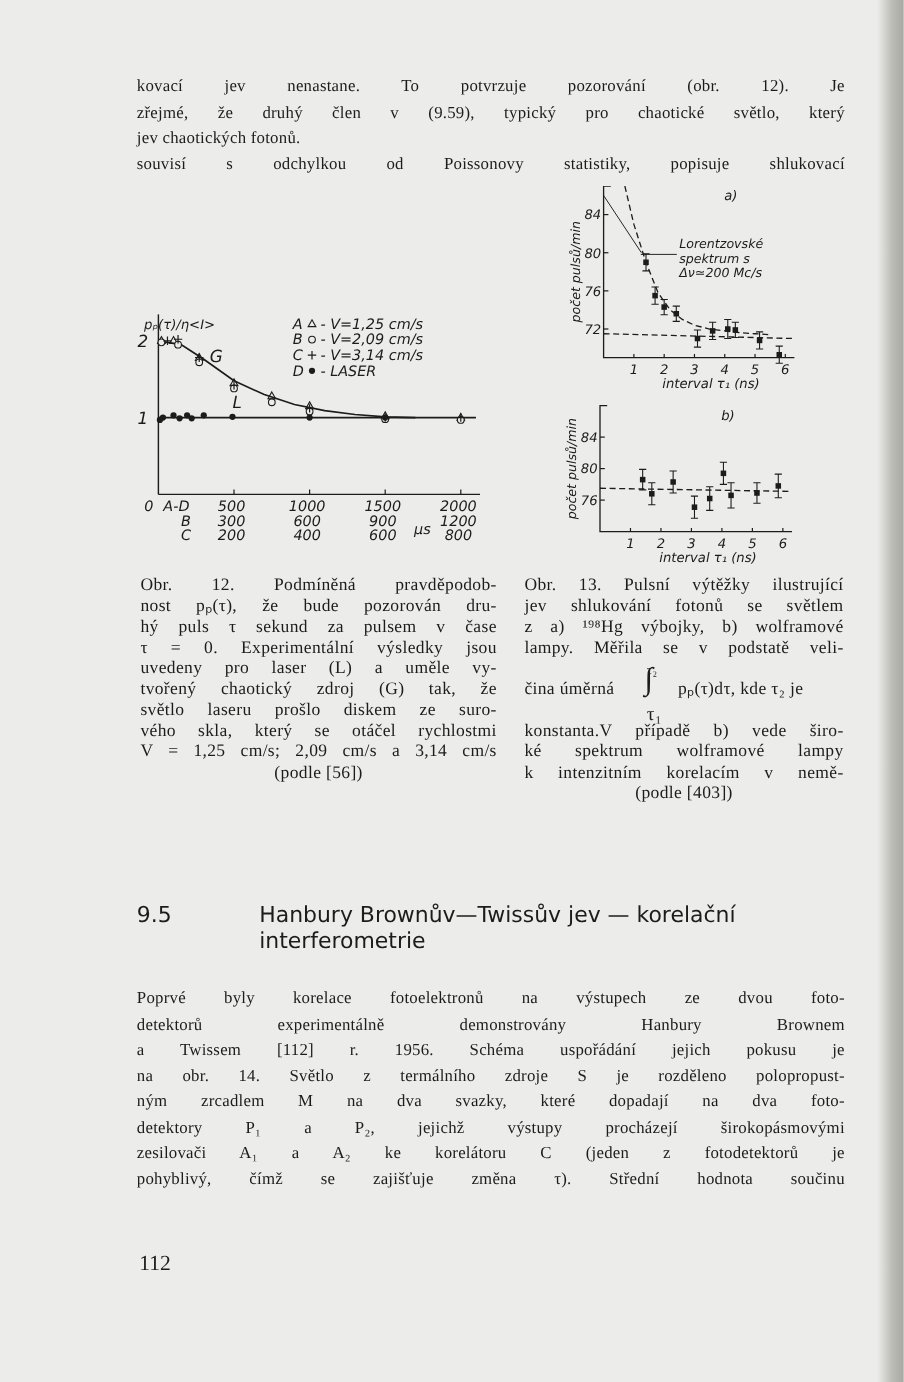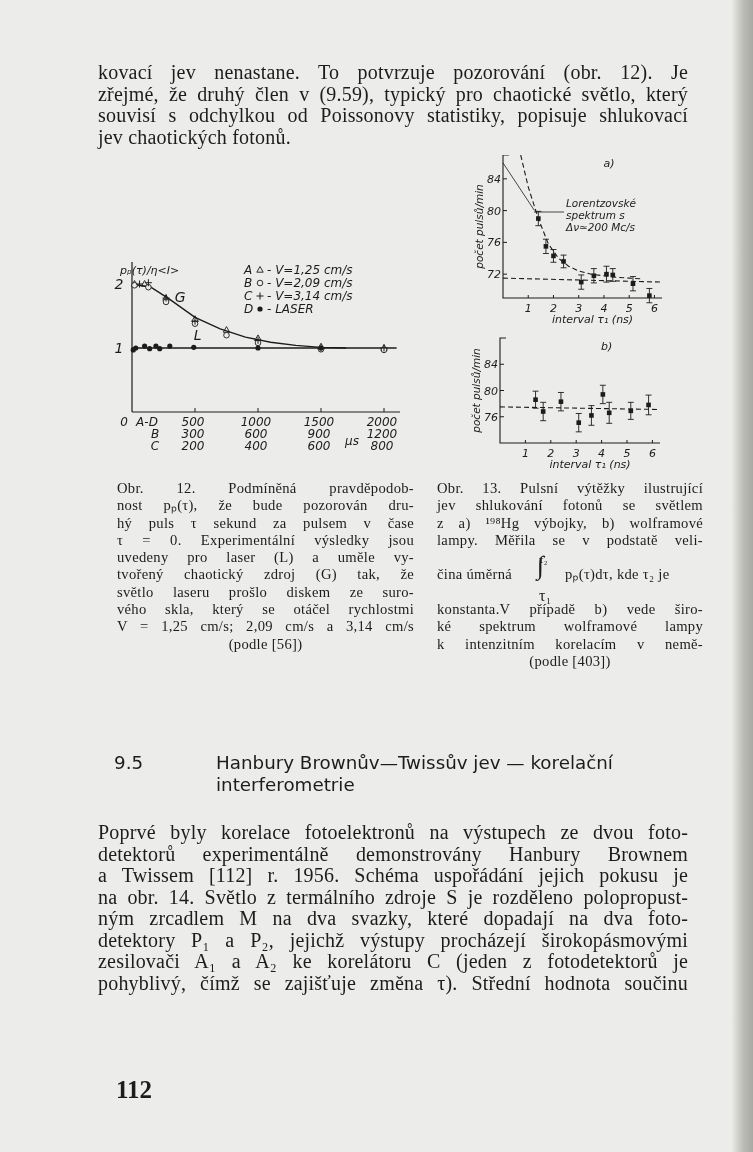--- a/index.html
+++ b/index.html
@@ -7,23 +7,23 @@
     width: 753px; height: 1152px; position: relative; overflow: hidden;
     background: #ececea;
     font-family: "DejaVu Serif", serif;
     color: #1c1c1c;
   }
   .edge-shadow {
     position: absolute; top: 0; right: 0; width: 22px; height: 1152px;
     background: linear-gradient(to right, rgba(180,180,176,0) 0%, #bdbdb8 55%, #a9a9a4 100%);
   }
   .body-text {
-    position: absolute; left: 98px; width: 590px;
+    position: absolute; left: 114px; width: 590px;
     font-family: "Liberation Serif", serif;
-    font-size: 20px; line-height: 21.5px; text-align: justify;
+    font-size: 14px; line-height: 21.5px; text-align: justify;
     letter-spacing: 0.2px;
   }
   .body-text .line { display: block; text-align: justify; text-align-last: justify; white-space: nowrap; }
   .body-text .line.last { text-align-last: left; }
   #top-para { top: 62px; }
   #bottom-para { top: 822px; }
   .caption {
     position: absolute; font-family: "Liberation Serif", serif;
     font-size: 14.6px; line-height: 17.3px; letter-spacing: 0.3px;
   }
@@ -31,36 +31,36 @@
   .caption .line.center { text-align: center; text-align-last: center; }
   #caption-12 { left: 117px; top: 480px; width: 297px; }
   #caption-13 { left: 437px; top: 480px; width: 266px; }
   .section-heading {
     position: absolute; left: 114px; top: 752px; width: 590px;
     font-family: "DejaVu Sans", sans-serif; font-size: 18.3px; line-height: 22px;
   }
   .section-number { position: absolute; left: 0; top: 0; }
   .section-title { position: absolute; left: 102px; top: 0; width: 420px; }
   .page-number {
-    position: absolute; left: 116px; top: 1076px;
-    font-family: "Liberation Serif", serif; font-size: 25px; font-weight: bold;
+    position: absolute; left: 116px; top: 1042px;
+    font-family: "Liberation Serif", serif; font-size: 18px;
   }
   svg text { font-family: "DejaVu Sans", sans-serif; font-style: italic; fill: #1c1c1c; }
   .int-sym { font-size: 26px; font-style: italic; }
 </style>
 </head>
 <body>
 
 <div class="edge-shadow"></div>
 
 <div class="body-text" id="top-para">
   <span class="line">kovací jev nenastane. To potvrzuje pozorování (obr. 12). Je</span>
   <span class="line">zřejmé, že druhý člen v (9.59), typický pro chaotické světlo, který</span>
+  <span class="line last">jev chaotických fotonů.</span>
   <span class="line">souvisí s odchylkou od Poissonovy statistiky, popisuje shlukovací</span>
-  <span class="line last">jev chaotických fotonů.</span>
 </div>
 
 <svg id="fig12" style="position:absolute;left:110px;top:250px;" width="300" height="220" viewBox="0 0 300 220">
   <g id="fig12-axes">
       <line x1="22" y1="12" x2="22" y2="162" stroke="#1c1c1c" stroke-width="1.2"></line>
       <line x1="22" y1="162" x2="290" y2="162" stroke="#1c1c1c" stroke-width="1.2"></line>
       <line x1="85" y1="158" x2="85" y2="162" stroke="#1c1c1c" stroke-width="1"></line>
       <line x1="148" y1="158" x2="148" y2="162" stroke="#1c1c1c" stroke-width="1"></line>
       <line x1="211" y1="158" x2="211" y2="162" stroke="#1c1c1c" stroke-width="1"></line>
       <line x1="274" y1="158" x2="274" y2="162" stroke="#1c1c1c" stroke-width="1"></line>

